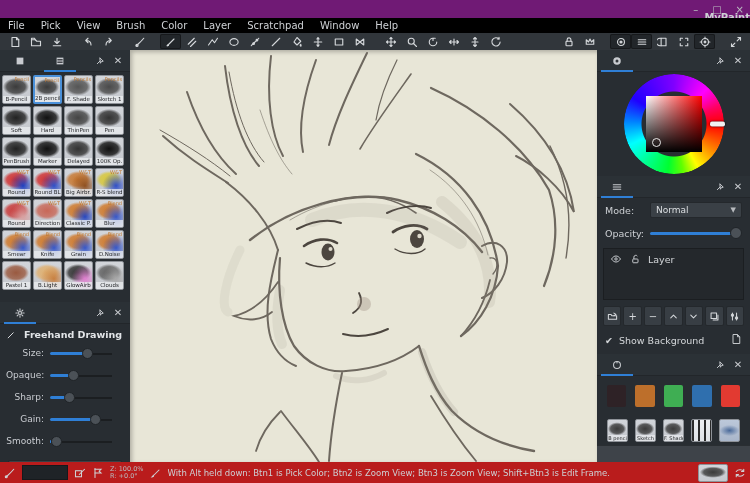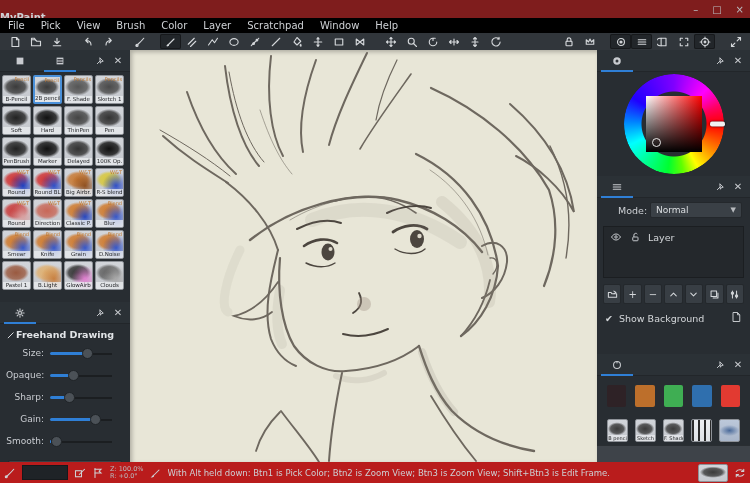--- a/index.html
+++ b/index.html
@@ -1,19 +1,19 @@
 <!DOCTYPE html>
 <html><head>
 <meta charset="utf-8">
 <style>
   *{margin:0;padding:0;box-sizing:border-box;font-family:"DejaVu Sans",sans-serif;}
   html,body{background:#16191c;}
   #app{position:relative;width:750px;height:483px;background:#23282c;overflow:hidden;color:#d4d7da;}
   
-  #titlebar{position:absolute;left:0;top:0;width:750px;height:34px;background:#7f1d1d;display:flex;align-items:center;justify-content:flex-start;}
+  #titlebar{position:absolute;left:0;top:0;width:750px;height:34px;background:#701a75;display:flex;align-items:center;justify-content:flex-end;}
   #titlebar .title{font-size:10px;font-weight:bold;color:#cdd0d4;}
   #winctl{position:absolute;right:6px;top:0;height:18px;display:flex;gap:14px;align-items:center;}
   #winctl span{font-size:10px;color:#b9bcc0;cursor:default;}
   #menubar{position:absolute;left:0;top:18px;width:750px;height:15px;background:#000000;display:flex;align-items:center;padding-left:8px;gap:16px;}
   #menubar span{font-size:10px;color:#ced1d5;}
   #toolbar{position:absolute;left:0;top:33px;width:750px;height:17px;background:#31363b;display:flex;align-items:center;padding:0 4px;}
   .tbtn{width:21px;height:15px;display:inline-flex;align-items:center;justify-content:center;border-radius:2px;flex:none;}
   .tbtn svg{width:12px;height:12px;stroke:#d5d8db;fill:none;stroke-width:1.5;stroke-linecap:round;stroke-linejoin:round;}
   .tbtn.active,.tbtn.pressed{background:#22262a;box-shadow:inset 0 0 0 1px #17191c;}
   .tsep{width:10px;flex:none;}
@@ -30,21 +30,21 @@
   .pin{width:18px;height:18px;display:flex;align-items:center;justify-content:center;}
   .pin svg{width:11px;height:11px;stroke:#c9ccd0;fill:none;stroke-width:1.4;}
   .xbtn{width:18px;height:18px;margin-right:3px;display:flex;align-items:center;justify-content:center;font-size:10px;color:#c9ccd0;}
   
   #brushgrid{display:grid;grid-template-columns:repeat(4,29px);gap:2px;padding:3px 2px;}
   .tile{width:29px;height:29px;border:1px solid #8e9298;border-radius:2px;position:relative;overflow:hidden;background:#ccd0d6;}
   .tile.sel{border:2px solid #4a90d9;}
   .tile .tag{position:absolute;top:0;right:1px;font-size:5px;color:#c07830;line-height:6px;}
   .tile .lbl{position:absolute;left:0;right:0;bottom:0;font-size:5.5px;line-height:7px;text-align:center;color:#26282b;background:rgba(235,237,240,.75);white-space:nowrap;overflow:hidden;}
   
-  #tooltitle{display:flex;align-items:center;gap:0;padding:5px 6px 2px 6px;font-size:9.5px;font-weight:bold;color:#e2e5e8;}
+  #tooltitle{display:flex;align-items:center;gap:8px;padding:5px 6px 2px 6px;font-size:9.5px;font-weight:bold;color:#e2e5e8;}
   #tooltitle svg{width:10px;height:10px;stroke:#e2e5e8;fill:none;stroke-width:1.5;}
   .srow{display:flex;align-items:center;height:22px;padding:0 6px;}
   .srow .sl{width:44px;text-align:right;font-size:9px;color:#c8cbd0;padding-right:6px;}
   .track{position:relative;width:62px;height:11px;}
   .track .rail{position:absolute;left:0;right:0;top:5px;height:2px;background:#1b1e21;}
   .track .fill{position:absolute;left:0;top:4px;height:3px;background:#2f7fd6;border-radius:2px;}
   .track .knob{position:absolute;top:0;width:11px;height:11px;border-radius:50%;background:#4b5157;border:1px solid #202428;}
   #resetbtn{display:block;margin:8px auto 0 auto;width:114px;height:17px;background:#3a4046;border:1px solid #24282c;color:#d8dbde;font-size:9px;border-radius:2px;text-align:center;line-height:15px;}
   
   #canvas{position:absolute;left:130px;top:50px;width:467px;height:412px;background:#e8e6d7;box-shadow:inset 2px 2px 4px rgba(0,0,0,.25);}
@@ -593,26 +593,33 @@
             </svg>
           </div>
         <div class="sp"></div>
         <div class="pin">
             <svg viewBox="0 0 16 16">
               <path d="M3 13l5-5M7 4l5 5-3 .8L7.8 12z"></path>
             </svg>
           </div>
         <div class="xbtn">✕</div>
       </div>
-      <div class="lrow" style="height:24px;margin-left:13px;">
+      <div class="lrow" style="height:24px;">
         <span>Mode:</span>
         <div id="modesel">
           <span>Normal</span>
             <span class="arr">▼</span>
         </div>
+      </div>
+      <div class="lrow" style="height:22px;">
+        <span>Opacity:</span>
+        <div id="opatrack">
+            <div class="fill"></div>
+            <div class="knob"></div>
+          </div>
       </div>
       <div id="layerlist">
         <div class="layeritem">
           <svg viewBox="0 0 16 16">
               <path d="M2 8c2-3 4-4 6-4s4 1 6 4c-2 3-4 4-6 4s-4-1-6-4z"></path>
               <circle cx="8" cy="8" r="1.6"></circle>
             </svg>
           <svg viewBox="0 0 16 16">
               <rect x="5" y="8" width="7" height="5" rx="1"></rect>
               <path d="M6.5 8V5.5a2.5 2.5 0 0 1 4.6-1.3"></path>

